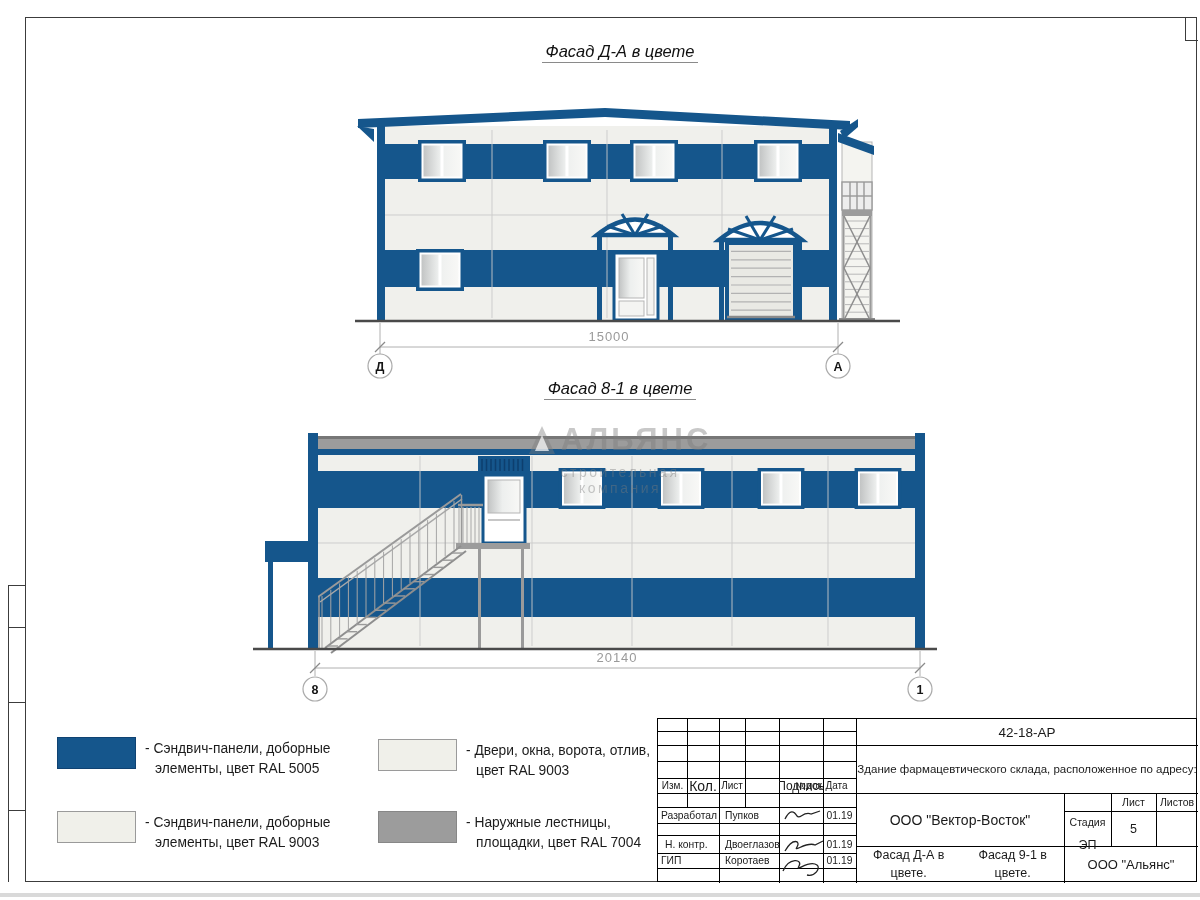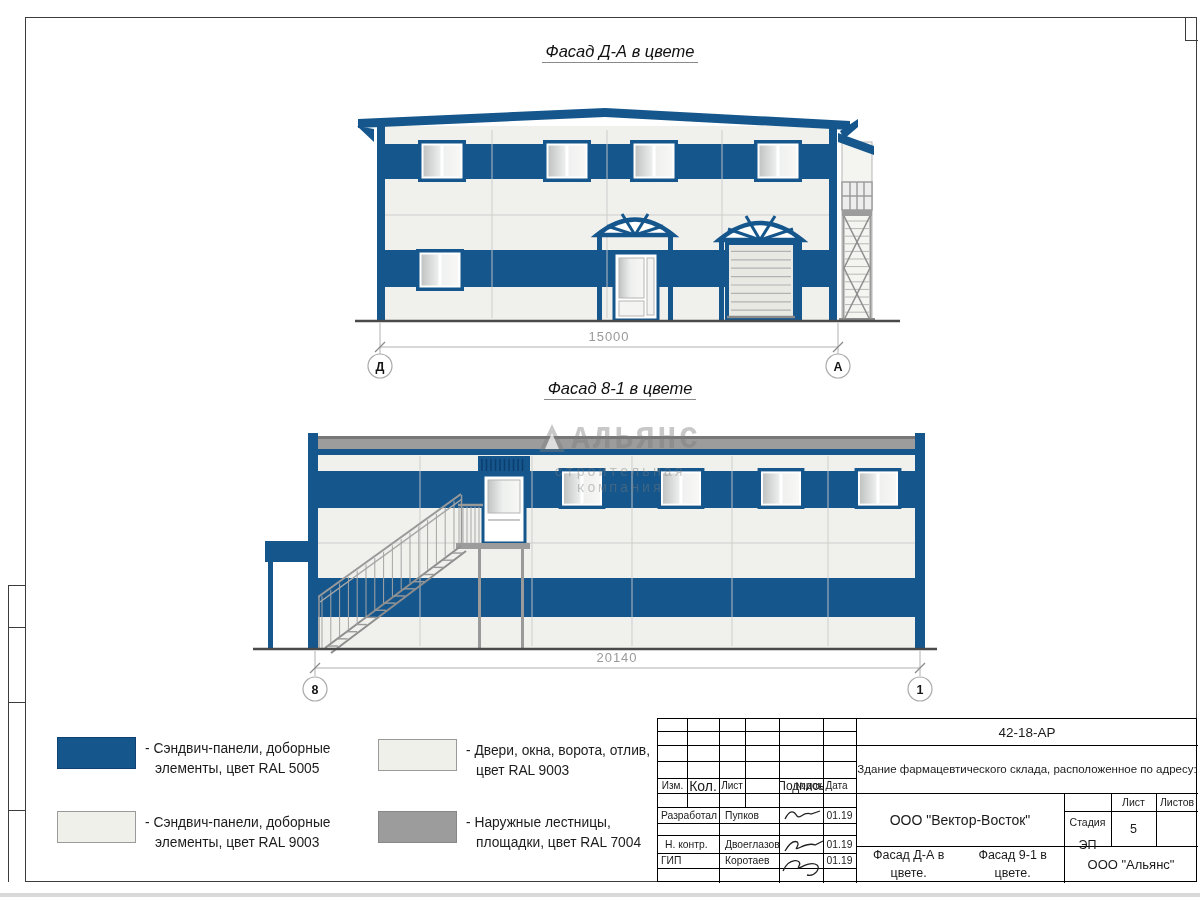--- a/index.html
+++ b/index.html
@@ -8,21 +8,21 @@
   .abs{position:absolute;}
   
   .frame{left:25px;top:17px;width:1172px;height:865px;border:1.6px solid #3c3c3c;box-sizing:border-box;}
   .vline{border-left:1.3px solid #3c3c3c;width:0;}
   .hline{border-top:1.3px solid #3c3c3c;height:0;}
   .paper-edge{left:0;top:893px;width:1200px;height:4px;background:#d9d9d9;}
   
   .ftitle{width:580px;text-align:center;font-style:italic;font-size:16.5px;color:#111;}
   .ftitle span{border-bottom:1.2px solid #8a8a8a;padding:0 4px 2px 4px;}
   
-  .wm{color:rgba(125,125,125,0.42);text-align:center;pointer-events:none;font-family:Liberation Mono, monospace;}
+  .wm{color:rgba(125,125,125,0.42);text-align:center;pointer-events:none;}
   .wm .brand{font-size:31px;font-weight:bold;letter-spacing:3px;line-height:1;}
   .wm .tagline{font-size:14px;letter-spacing:2.5px;margin-top:9px;}
   .wm .tri{vertical-align:-4px;margin-right:6px;}
   
   .sw{width:79px;height:32px;box-sizing:border-box;}
   .sw-blue{background:#15568C;border:1px solid #0f4272;}
   .sw-white{background:#F0F0EA;border:1px solid #9a9a9a;}
   .sw-gray{background:#9C9C9C;border:1px solid #878787;}
   .ltext{font-size:13.8px;line-height:1.45;color:#1c1c1c;white-space:nowrap;}
   .ltext .l2{padding-left:10px;}

